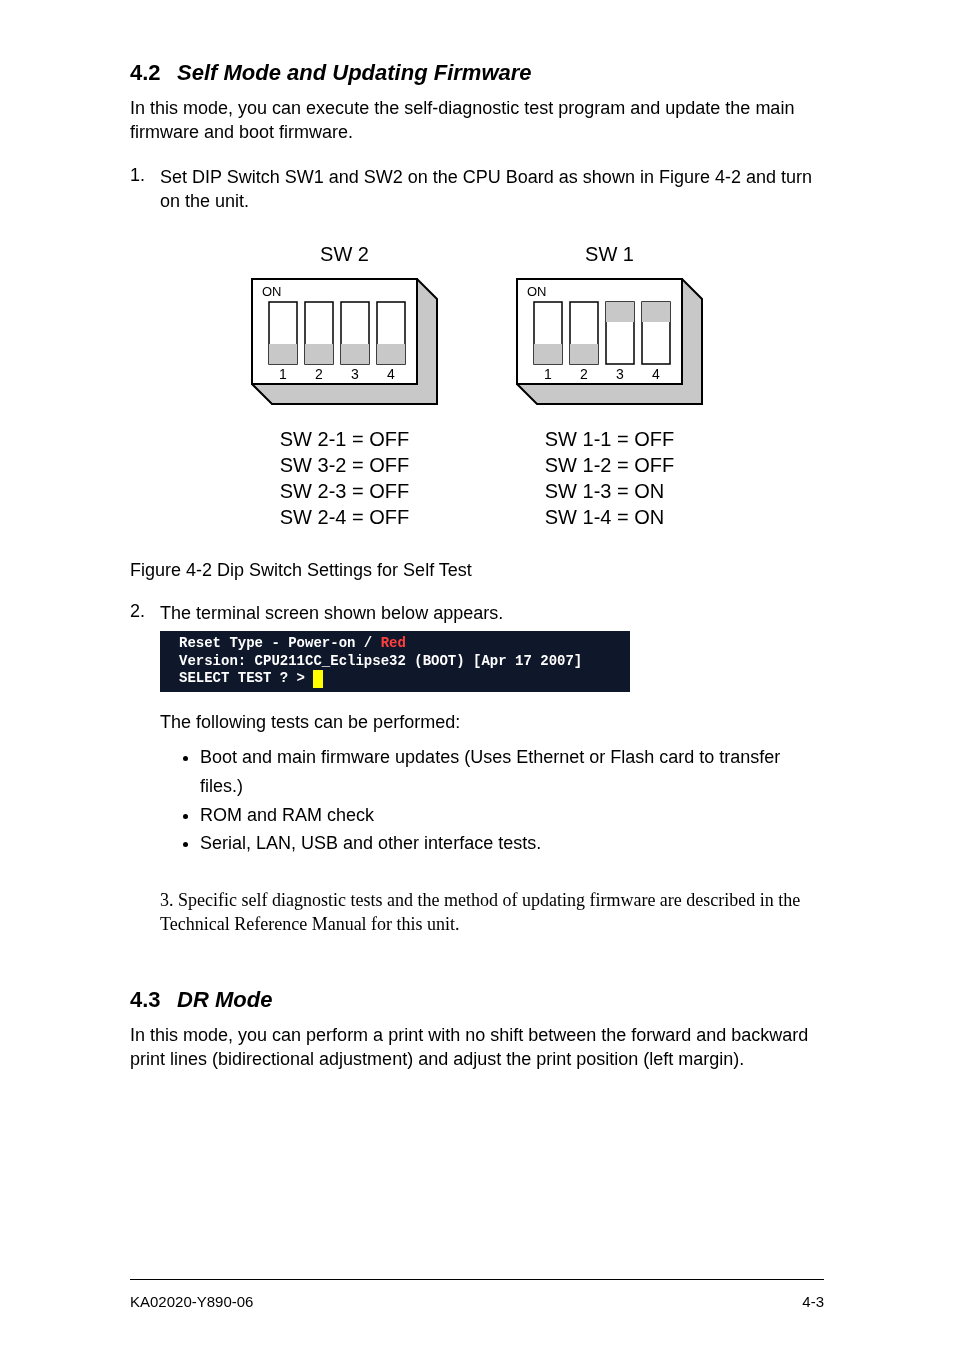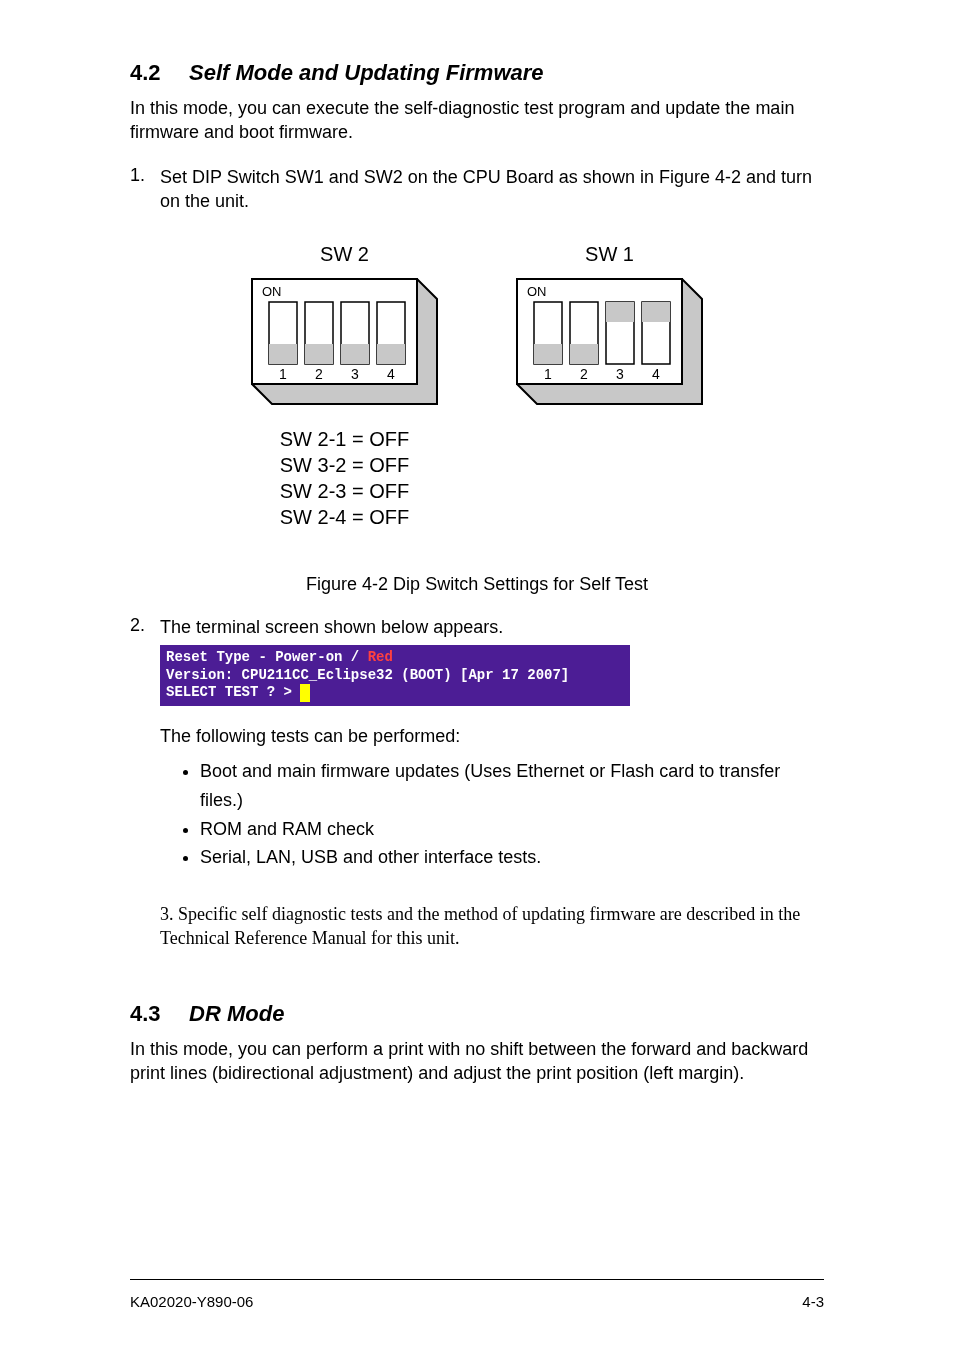--- a/index.html
+++ b/index.html
@@ -5,39 +5,39 @@
     * { box-sizing: border-box; margin: 0; padding: 0; }
     body {
       width: 954px;
       height: 1350px;
       background: #fff;
       font-family: Arial, Helvetica, sans-serif;
       padding: 60px 130px 60px 130px;
       color: #000;
       position: relative;
     }
-    .section-num { font-weight: bold; font-size: 22px; margin-right: 24px; }
+    .section-num { font-weight: bold; font-size: 22px; margin-right: 12px; }
     .section-title { font-weight: bold; font-style: italic; font-size: 22px; }
     .body-text { font-size: 18px; line-height: 1.35; margin-top: 10px; }
     .dip-row { display: flex; gap: 70px; justify-content: center; margin-top: 30px; }
     .dip-block { display: flex; flex-direction: column; align-items: center; }
     .dip-title { font-size: 20px; font-family: Arial; margin-bottom: 8px; }
     .dip-svg { display: block; }
     .sw-list { font-size: 20px; font-family: Arial; line-height: 1.3; margin-top: 12px; text-align: left; }
-    .figure-caption { text-align: center; font-size: 18px; margin-top: 44px; }
+    .figure-caption { text-align: left; font-size: 18px; margin-top: 30px; }
     .step-row { display: flex; margin-top: 20px; }
     .step-num { width: 30px; font-size: 18px; flex-shrink: 0; }
     .step-text { font-size: 18px; line-height: 1.35; }
     .terminal {
-      background: #4c1d95;
+      background: #0f172a;
       color: #fff;
       font-family: "Courier New", monospace;
       font-weight: bold;
       font-size: 14px;
-      padding: 4px 6px;
+      padding: 4px 19px;
       width: 470px;
       margin: 6px 0 6px 30px;
       line-height: 1.25;
     }
     .term-red { color: #ff4040; }
     .term-cursor { background: #ffff00; color: #ffff00; display:inline-block; width:10px; }
     .tests-label { font-size: 18px; margin-top: 20px; margin-left: 30px; }
     .bullets { margin-top: 10px; margin-left: 70px; }
     .bullets li { font-size: 18px; line-height: 1.6; list-style: disc; }
     .small-note { font-size: 18px; line-height: 1.35; margin-top: 30px; margin-left: 30px; font-family: Liberation Serif, serif; }
@@ -122,20 +122,26 @@
           <rect x="94" y="28" width="28" height="62" fill="#fff" stroke="#000" stroke-width="1.5"></rect>
           <rect x="94" y="28" width="28" height="20" fill="#c8c8c8"></rect>
           <text x="104" y="105" font-size="14">3</text>
         </g>
       <g>
           <rect x="130" y="28" width="28" height="62" fill="#fff" stroke="#000" stroke-width="1.5"></rect>
           <rect x="130" y="28" width="28" height="20" fill="#c8c8c8"></rect>
           <text x="140" y="105" font-size="14">4</text>
         </g>
     </svg>
+    <div class="sw-list">
+      <div>SW 1-1 = OFF</div>
+      <div>SW 1-2 = OFF</div>
+      <div>SW 1-3 = ON</div>
+      <div>SW 1-4 = ON</div>
+    </div>
   </div>
 </div>
 <div class="figure-caption">Figure 4-2 Dip Switch Settings for Self Test</div>
 
 <div class="step-row">
   <div class="step-num">2.</div>
   <div class="step-text">The terminal screen shown below appears.</div>
 </div>
 
 <div class="terminal">

